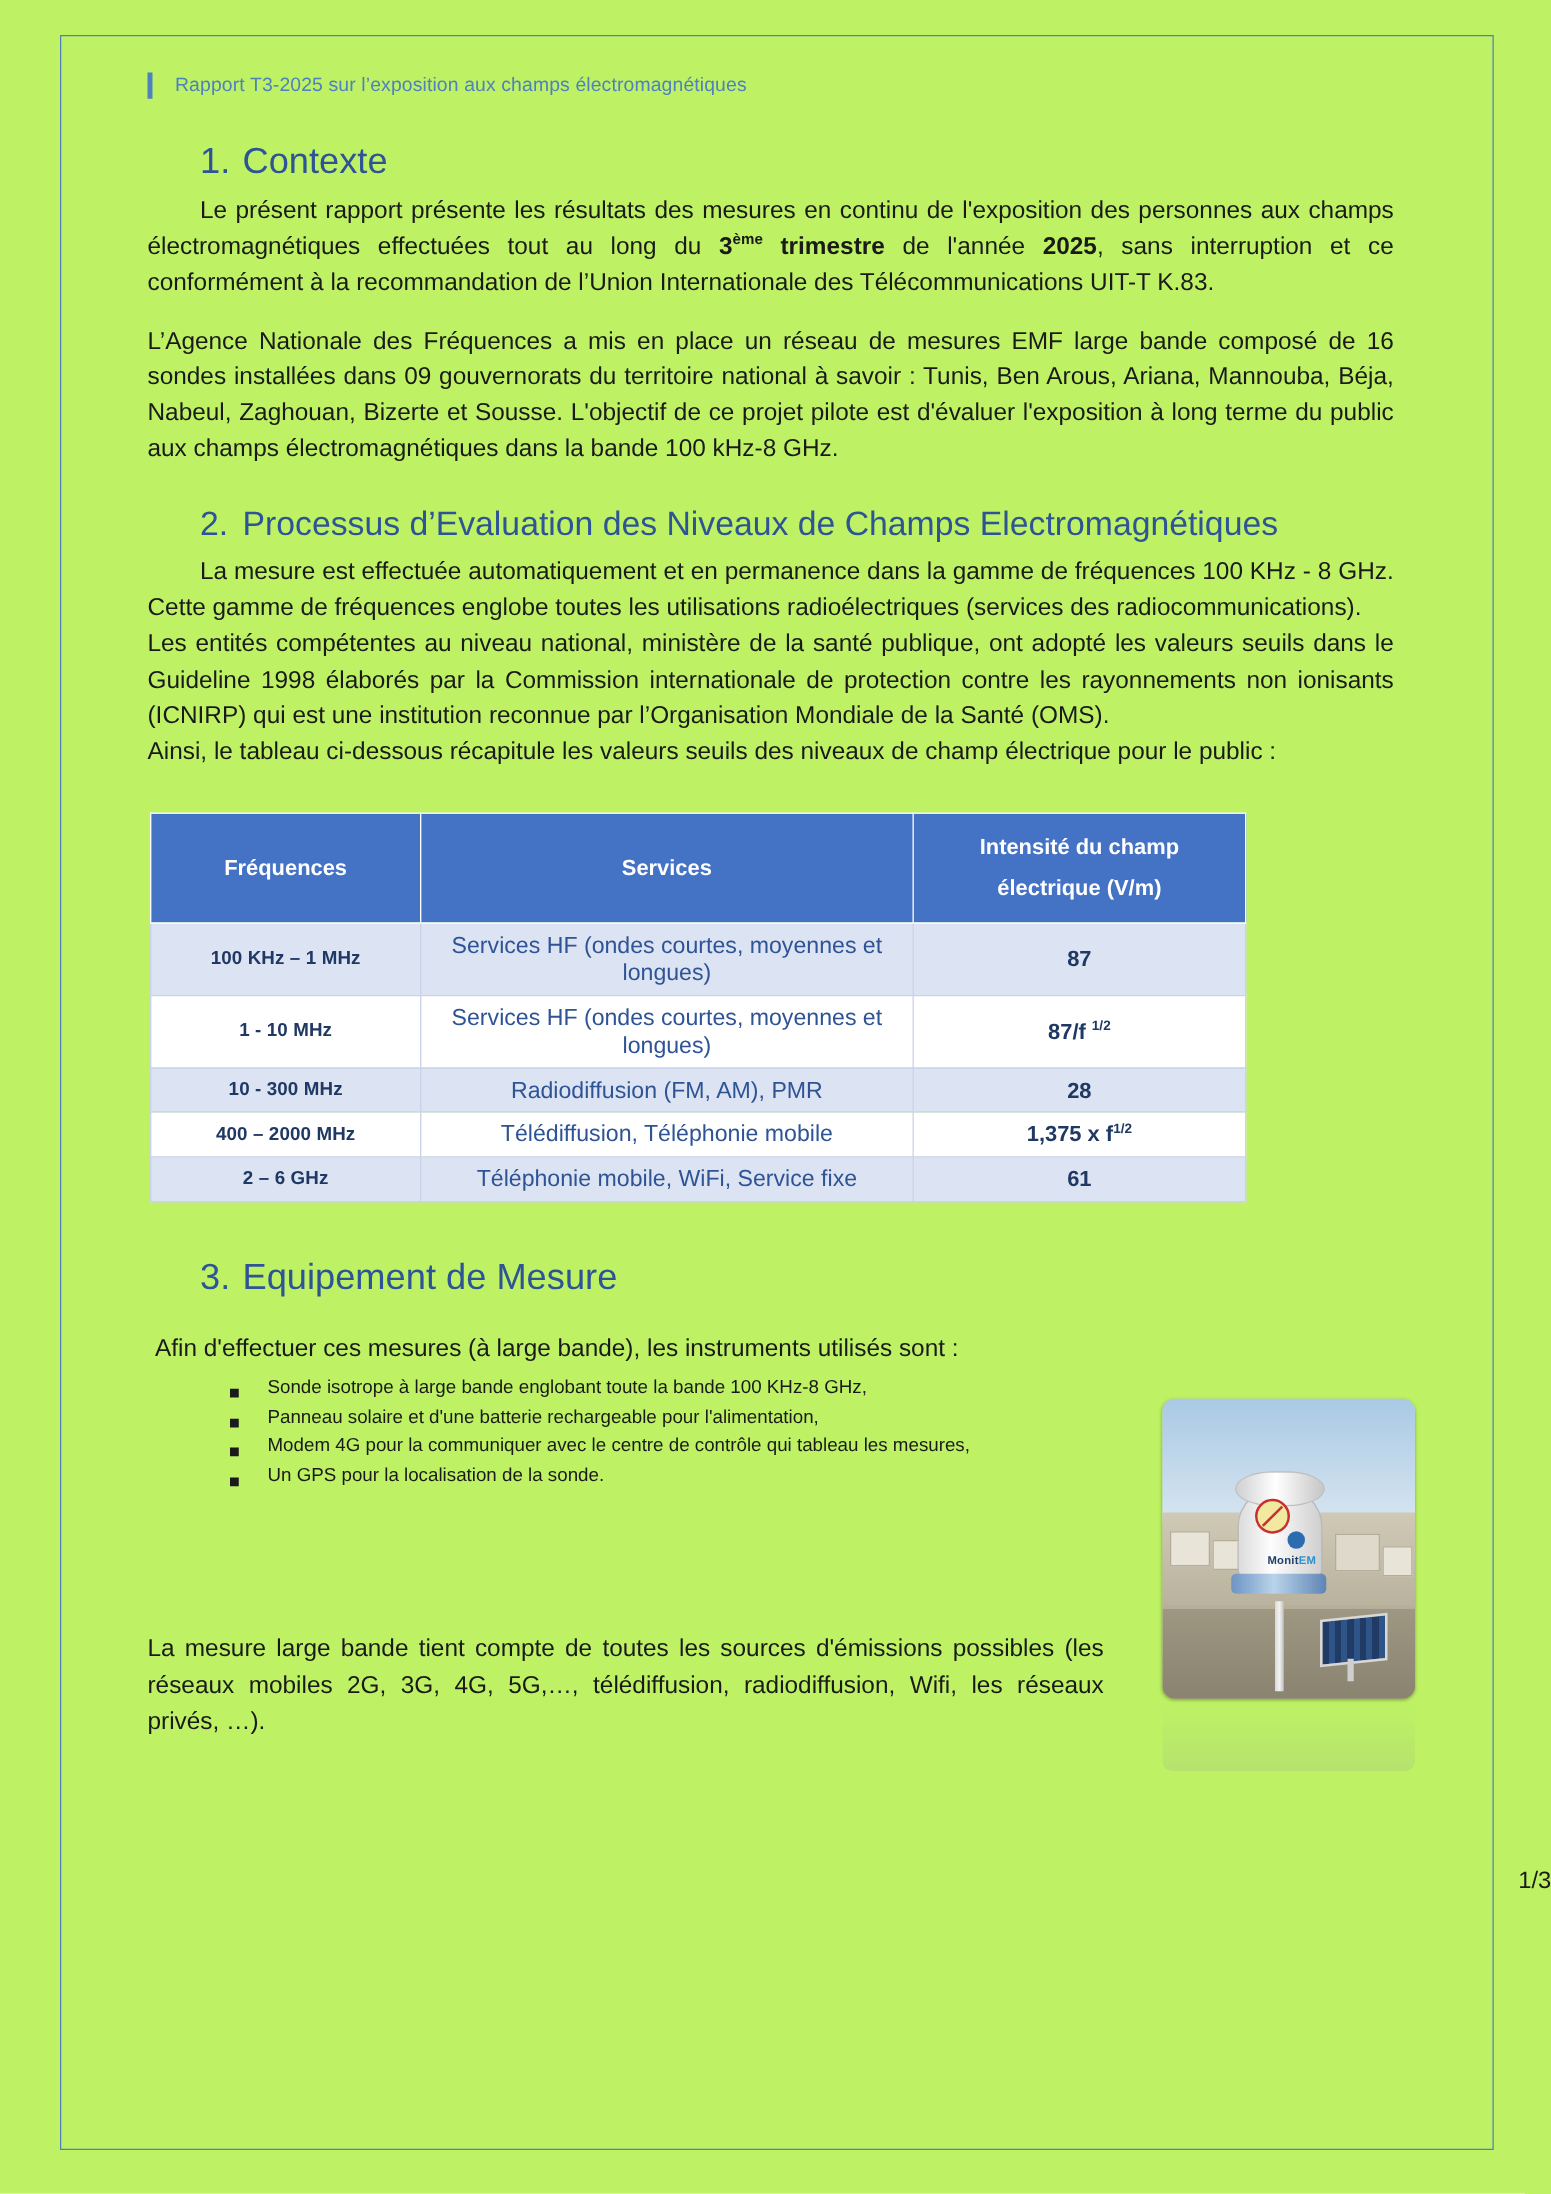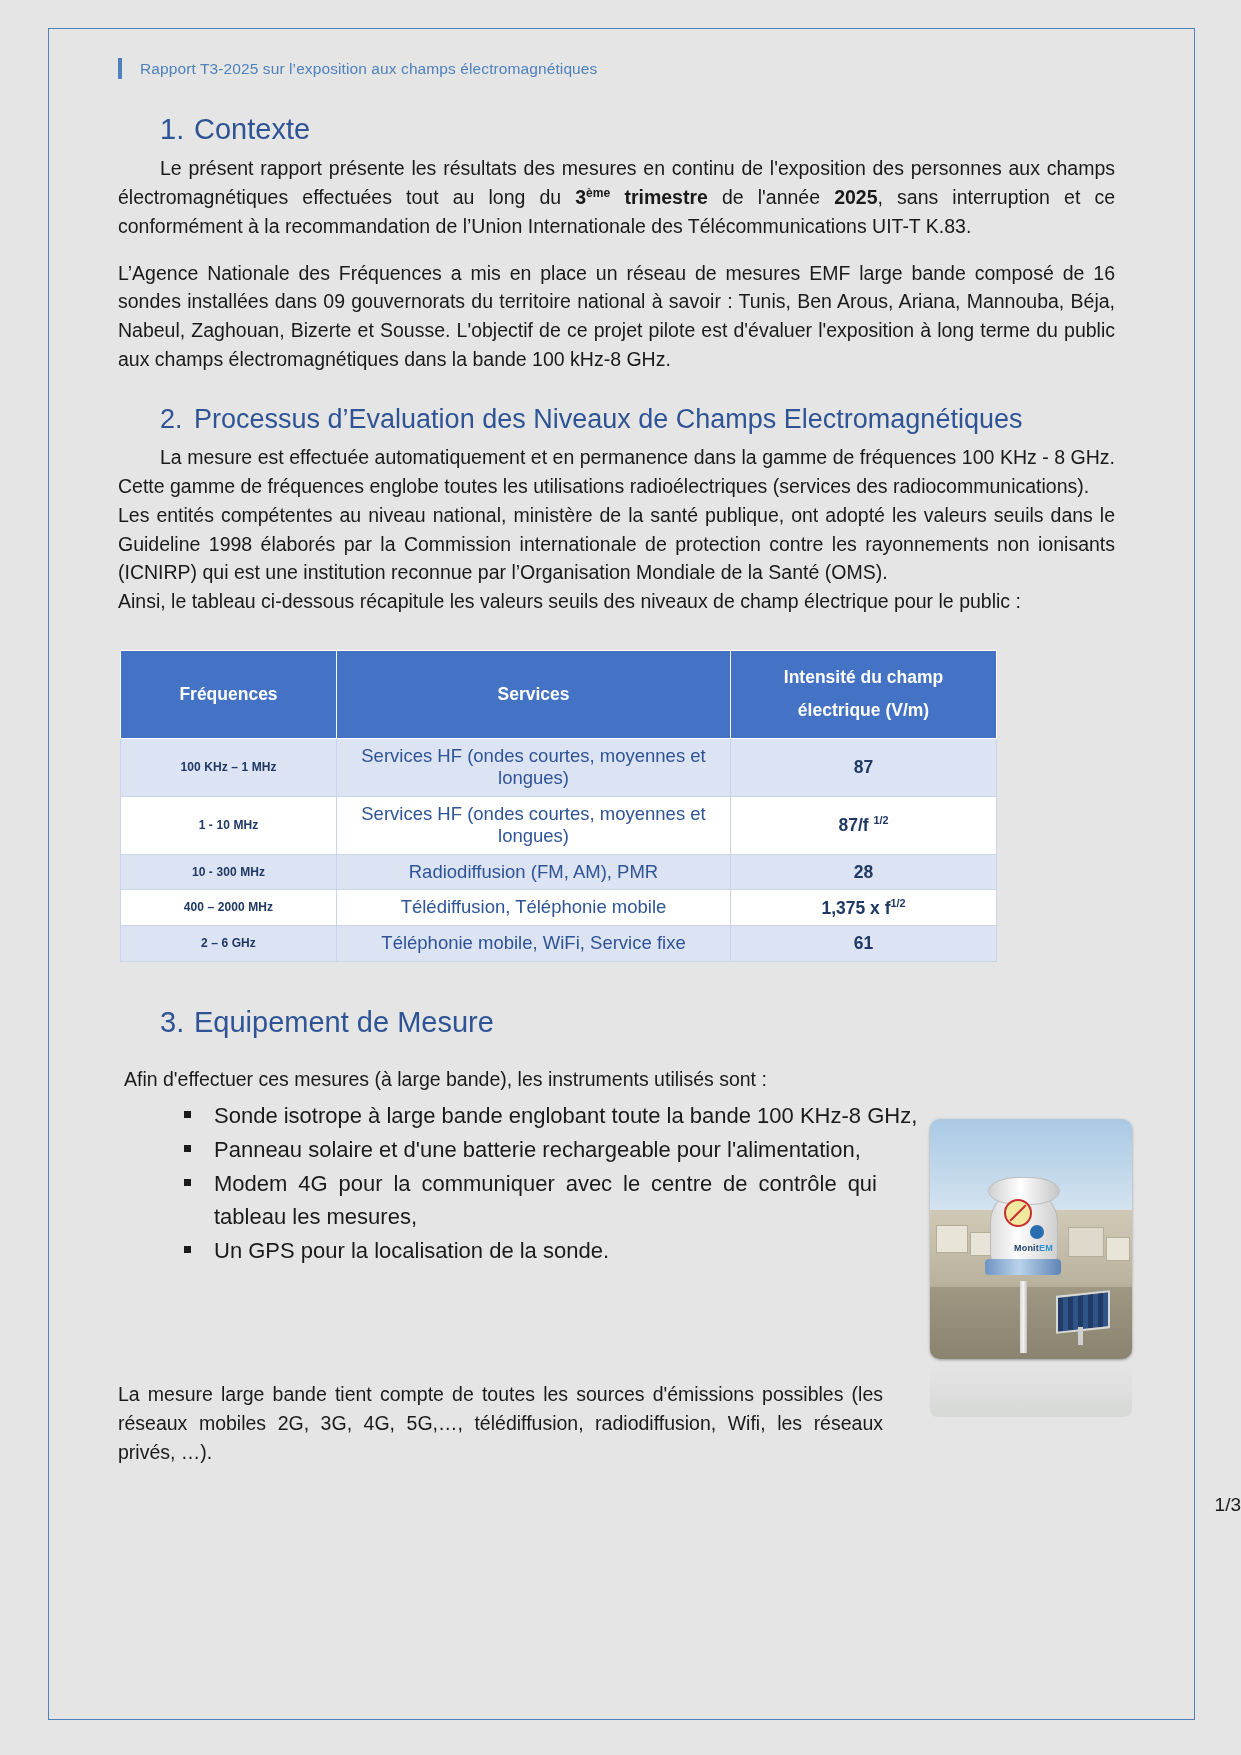--- a/index.html
+++ b/index.html
@@ -7,21 +7,21 @@
     padding: 0;
     background: #ffffff;
   }
   body {
     font-family: "Liberation Sans", sans-serif;
   }
   .page {
     position: relative;
     width: 1241px;
     height: 1755px;
-    background: #e5e5e5;
+    background: #bef264;
     box-sizing: border-box;
     overflow: hidden;
   }
   
   .page-border {
     position: absolute;
     left: 48px;
     top: 28px;
     width: 1147px;
     height: 1692px;
@@ -122,21 +122,21 @@
     border: 1px solid #c9d4e8;
     text-align: center;
     vertical-align: middle;
     color: #1f3864;
     font-size: 18px;
     padding: 6px 6px;
     line-height: 1.22;
   }
   table.seuils td.col-freq {
     font-weight: bold;
-    font-size: 12px;
+    font-size: 15px;
     letter-spacing: 0.1px;
   }
   table.seuils td.col-serv {
     color: #2e5496;
     font-size: 18.5px;
   }
   table.seuils td.col-val {
     font-weight: bold;
     font-size: 17.5px;
   }
@@ -144,21 +144,21 @@
   table.seuils tr.plain td { background: #ffffff; }
 
   
   .bullets {
     list-style: none;
     margin: 6px 0 0 0;
     padding: 0 8px 0 58px;
   }
   .bullets li {
     position: relative;
-    font-size: 22px;
+    font-size: 15px;
     line-height: 1.5;
     color: #1a1a1a;
     padding-left: 38px;
     margin-bottom: 1px;
     text-align: justify;
   }
   .bullets li::before {
     content: "";
     position: absolute;
     left: 8px;

